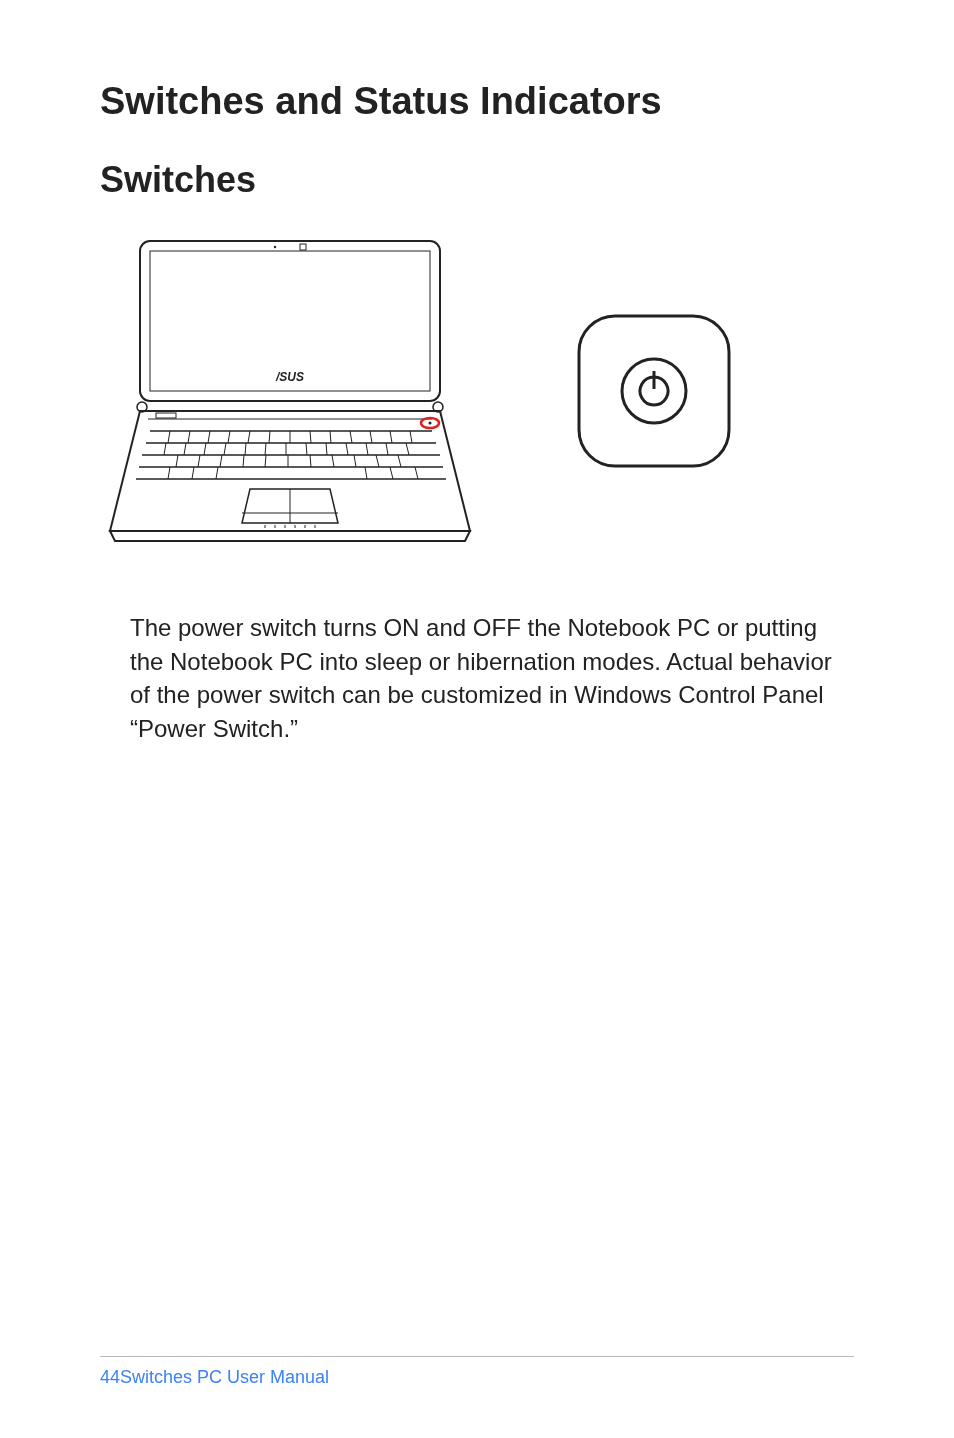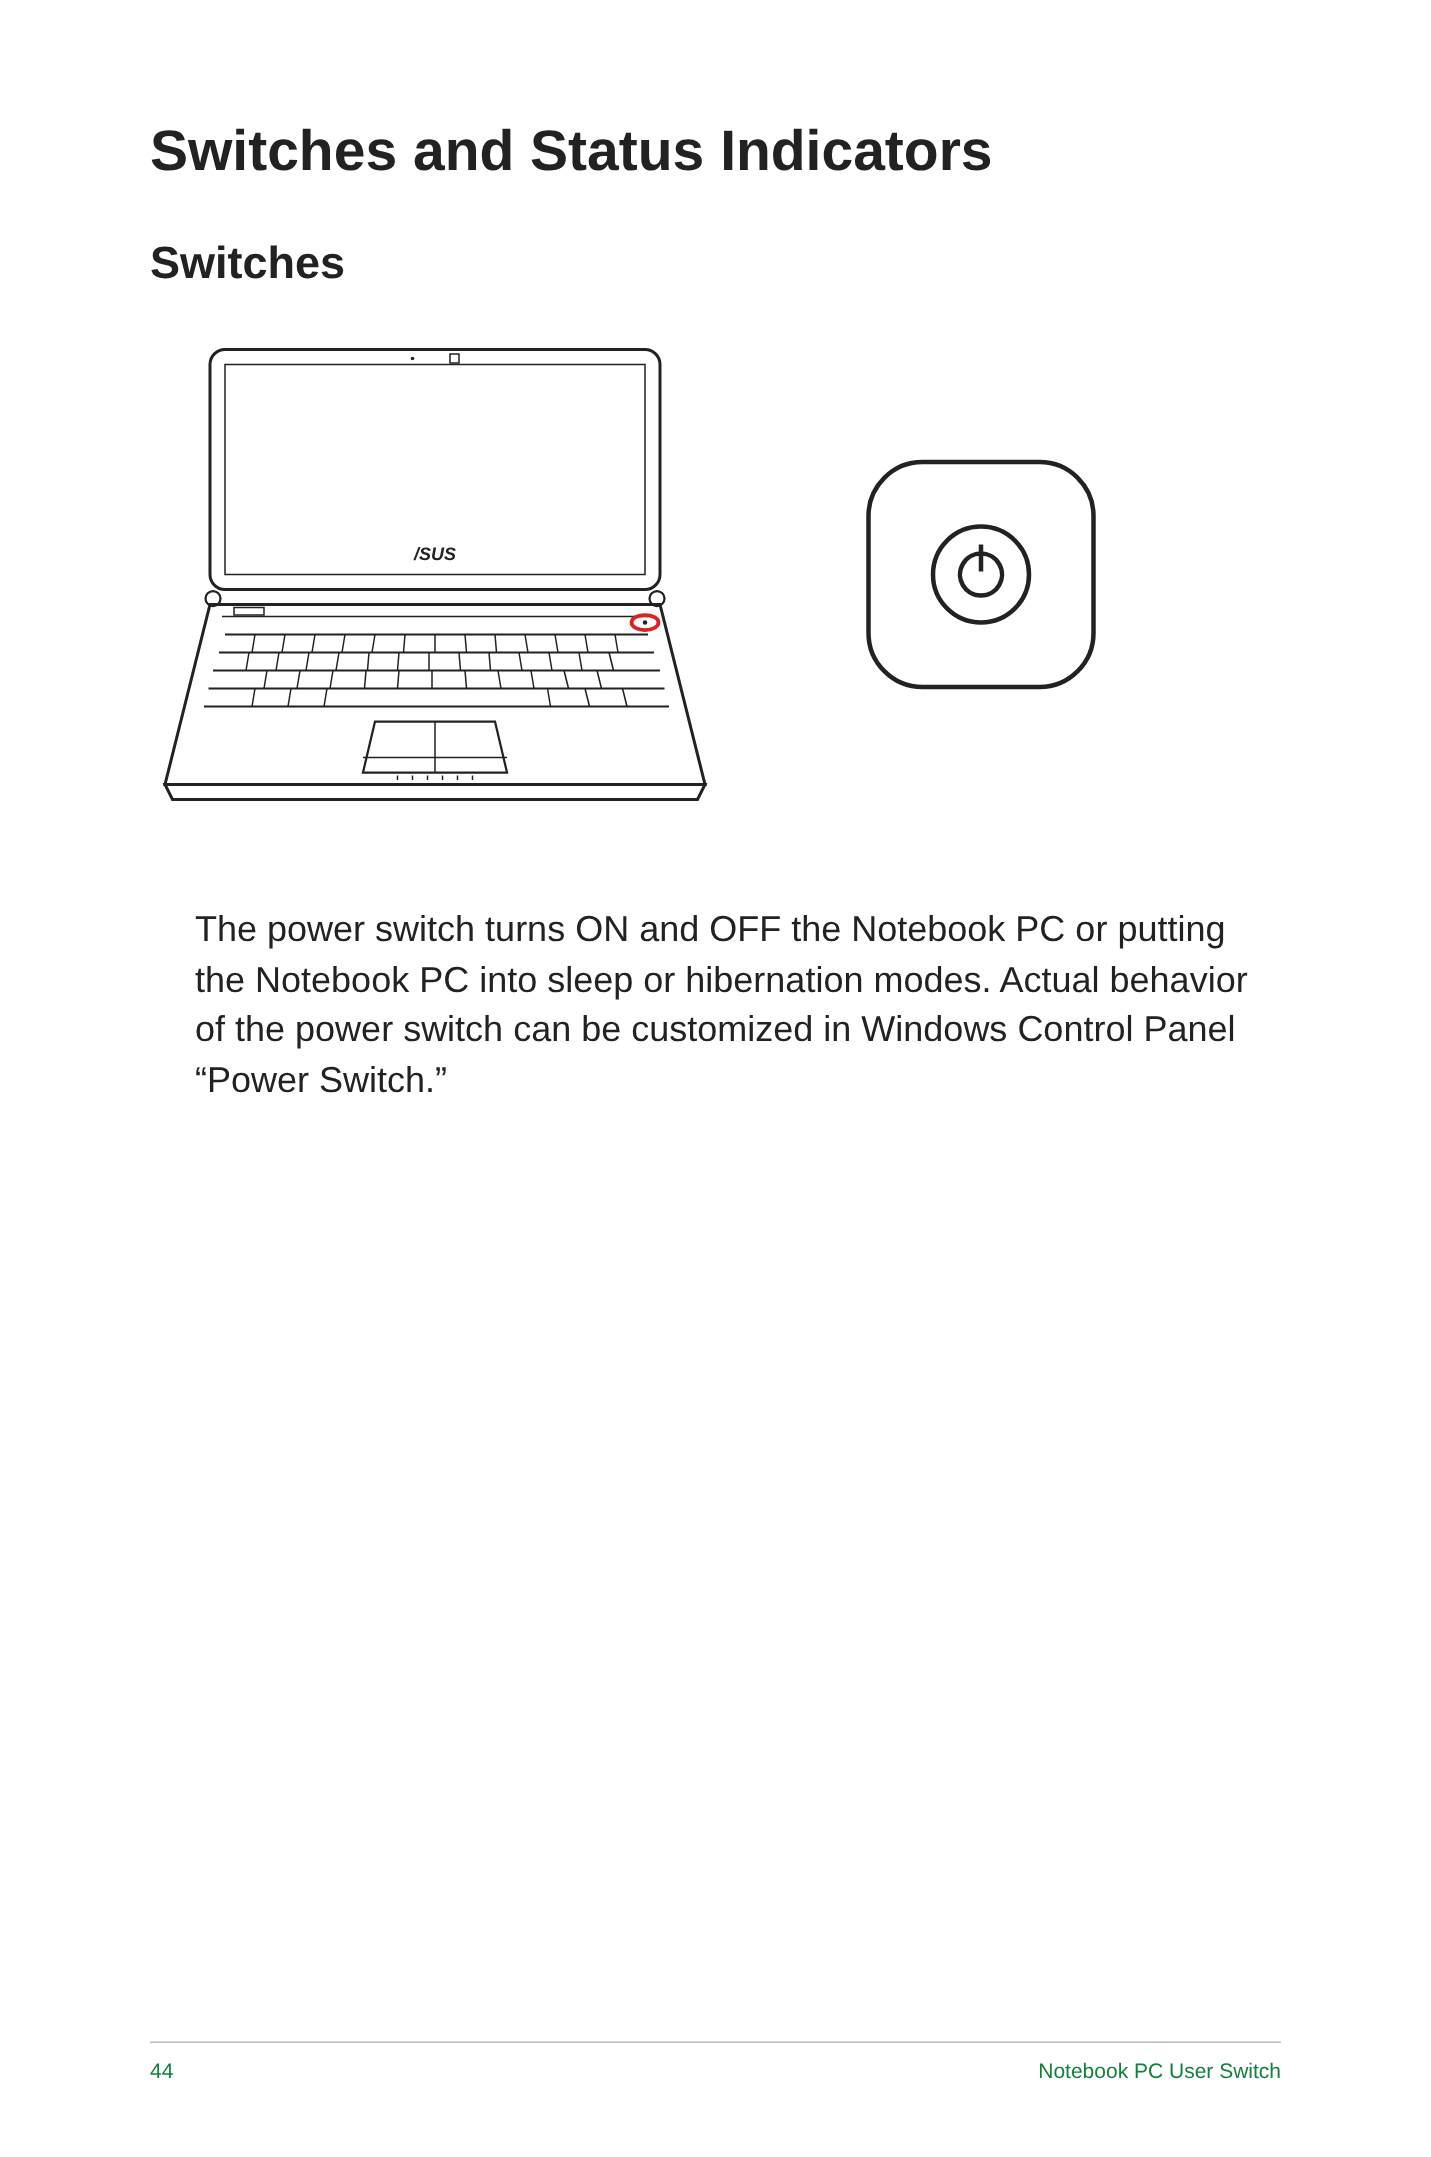--- a/index.html
+++ b/index.html
@@ -18,21 +18,21 @@
   .page {
     padding: 80px 100px 0 100px;
   }
   .h1 {
     font-size: 38px;
     font-weight: 700;
     margin-bottom: 36px;
     font-family: Arial, sans-serif;
   }
   .h2 {
-    font-size: 30px;
+    font-size: 36px;
     font-weight: 700;
     margin-bottom: 30px;
   }
   .diagram-row {
     display: flex;
     align-items: center;
     gap: 94px;
     margin-bottom: 60px;
   }
   .laptop-svg {
@@ -66,23 +66,22 @@
     line-height: 1.4;
   }
   .footer {
     position: absolute;
     bottom: 50px;
     left: 100px;
     right: 100px;
     border-top: 1px solid #bbb;
     padding-top: 10px;
     display: flex;
-    justify-content: space-between;
-    font-size: 14px;
-    color: #15803d;
+    font-size: 18px;
+    color: #3b82f6;
   }
 </style>
 </head>
 <body>
 
 <div class="page">
   <h1 class="h1">Switches and Status Indicators</h1>
   <h2 class="h2">Switches</h2>
 
   <div class="diagram-row">
@@ -192,14 +191,14 @@
     </svg>
   </div>
 
   <div class="section-body">
     <p class="switch-desc">The power switch turns ON and OFF the Notebook PC or putting the Notebook PC into sleep or hibernation modes. Actual behavior of the power switch can be customized in Windows Control Panel “Power Switch.”</p>
   </div>
 </div>
 
 <div class="footer">
   <span>44</span>
-  <span>Notebook PC User Switch</span>
+  <span>Switches PC User Manual</span>
 </div>
 
 </body></html>

